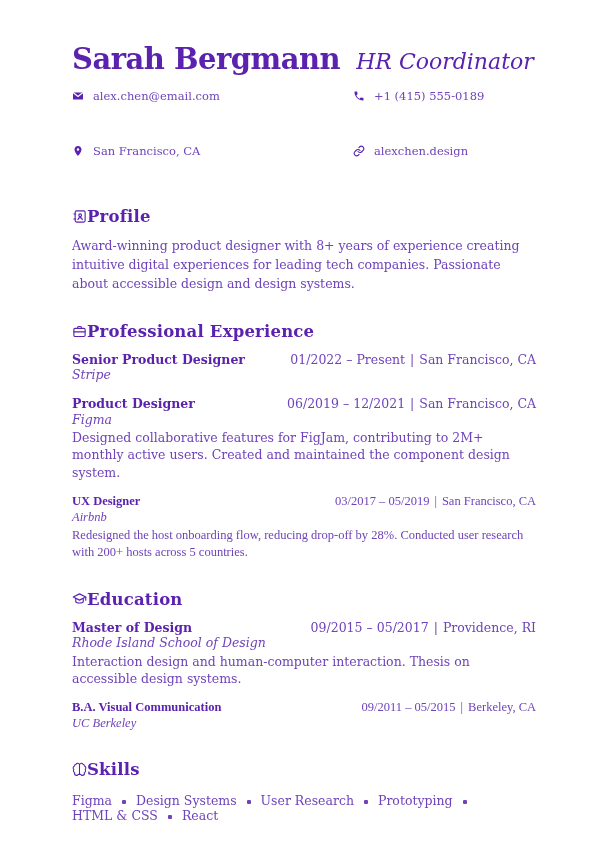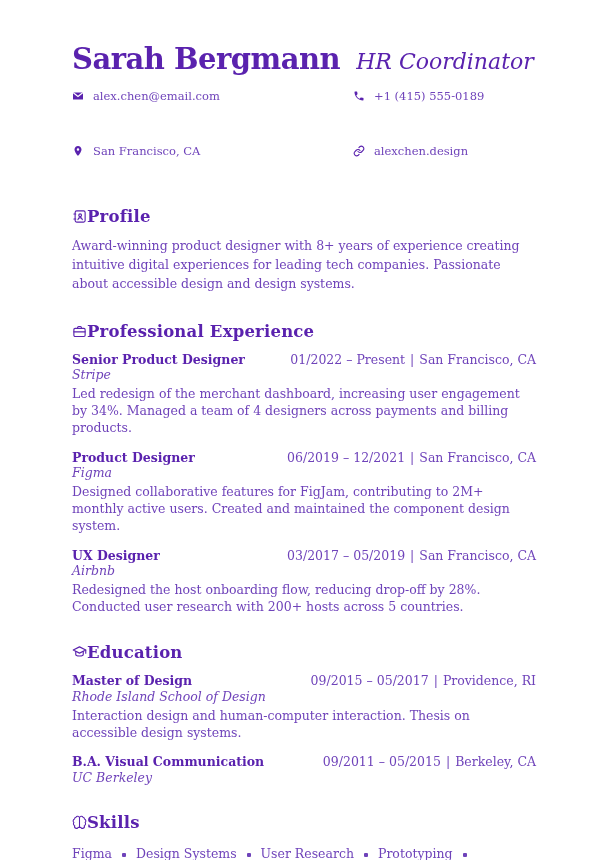--- a/index.html
+++ b/index.html
@@ -32,21 +32,21 @@
   
   .section{margin-top:28px;}
   .section--profile{margin-top:49px;}
   .section-heading{display:flex;align-items:center;}
   .section-heading svg{display:block;}
   .section-title{font-size:16.5px;font-weight:bold;color:var(--dark);letter-spacing:0.2px;}
   .section-content{margin-top:11px;}
   .para{font-size:12.5px;line-height:1.5;color:var(--mid);}
   
   .entry{margin-bottom:13px;}
-  .entry:last-child{margin-bottom:0;}
+  .entry:last-child{margin-bottom:0;font-family:Liberation Serif, serif;}
   .entry-head{display:flex;justify-content:space-between;align-items:baseline;font-size:12.5px;line-height:1.25;gap:12px;}
   .entry-role{font-weight:bold;color:var(--dark);}
   .entry-meta{color:var(--mid);white-space:nowrap;}
   .entry-meta .pipe{margin:0 5px;}
   .entry-company{font-style:italic;font-size:12.5px;line-height:1.25;color:var(--mid);margin-top:0;}
   .entry-desc{font-size:12.5px;line-height:1.38;color:var(--mid);margin-top:2px;}
   
   .chip-row{display:flex;align-items:center;flex-wrap:wrap;font-size:12.5px;color:var(--mid);margin-top:14px;}
   .dot-sep{width:4px;height:4px;background:var(--mid);border-radius:1px;margin:3px 10px 0 10px;display:inline-block;}
   .icon{color:var(--dark);}
@@ -119,21 +119,20 @@
     <div class="section-content">
 
       <div class="entry">
         <div class="entry-head">
           <span class="entry-role">Senior Product Designer</span>
           <span class="entry-meta">
             <span>01/2022 – Present</span><span class="pipe">|</span><span>San Francisco, CA</span>
           </span>
         </div>
         <div class="entry-company">Stripe</div>
-        <div class="entry-desc">Led redesign of the merchant dashboard, increasing user engagement by 34%. Managed a team of 4 designers across payments and billing products.</div>
       </div>
 
       <div class="entry">
         <div class="entry-head">
           <span class="entry-role">Product Designer</span>
           <span class="entry-meta">
             <span>06/2019 – 12/2021</span><span class="pipe">|</span><span>San Francisco, CA</span>
           </span>
         </div>
         <div class="entry-company">Figma</div>

